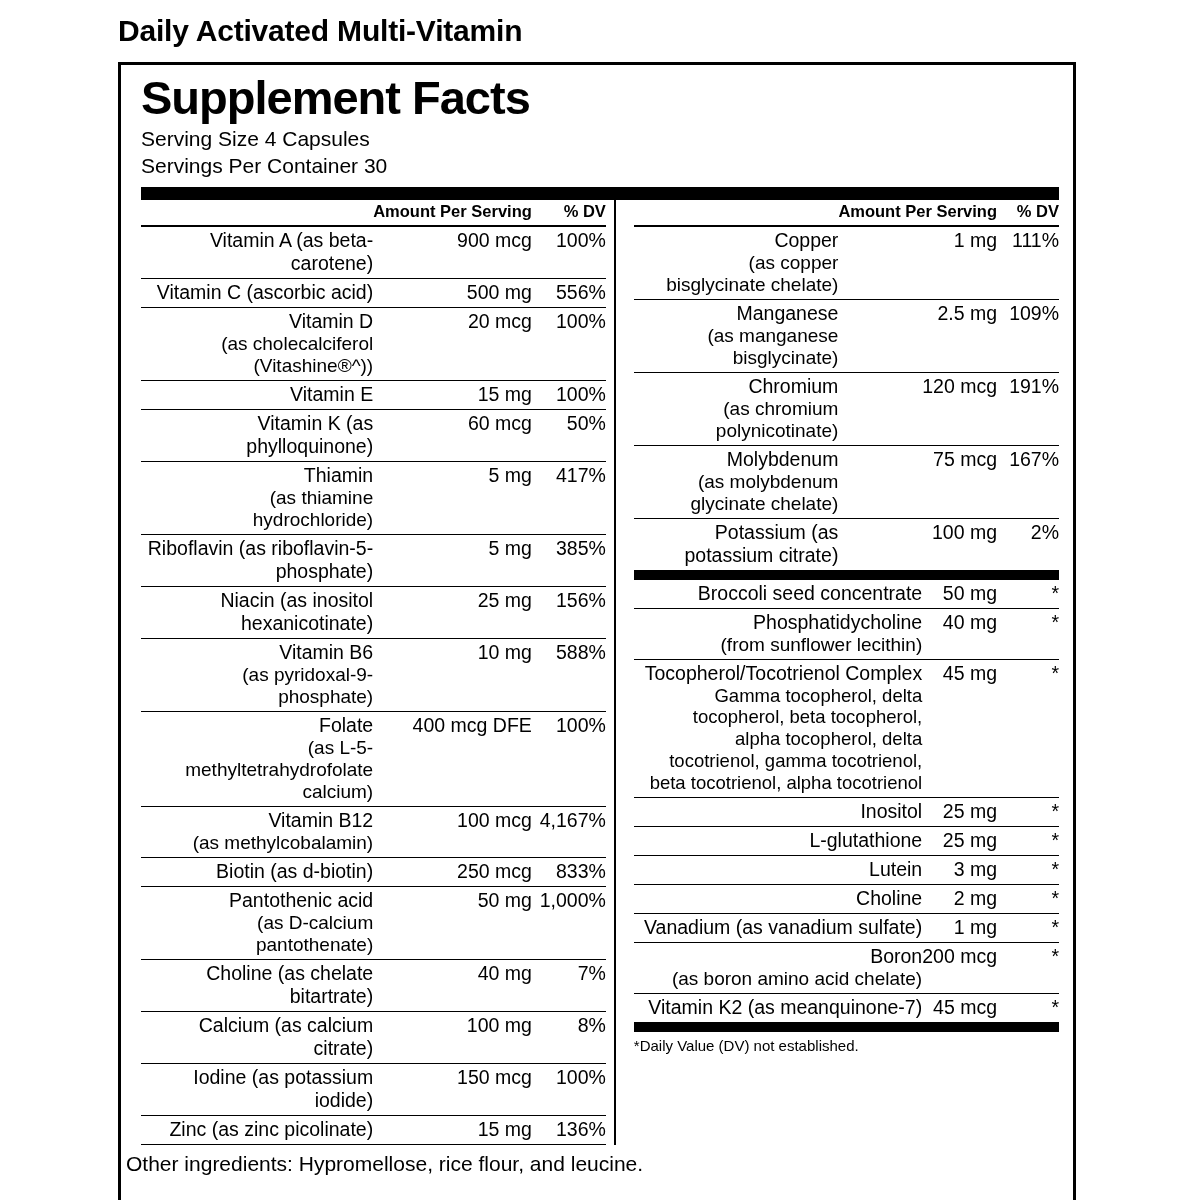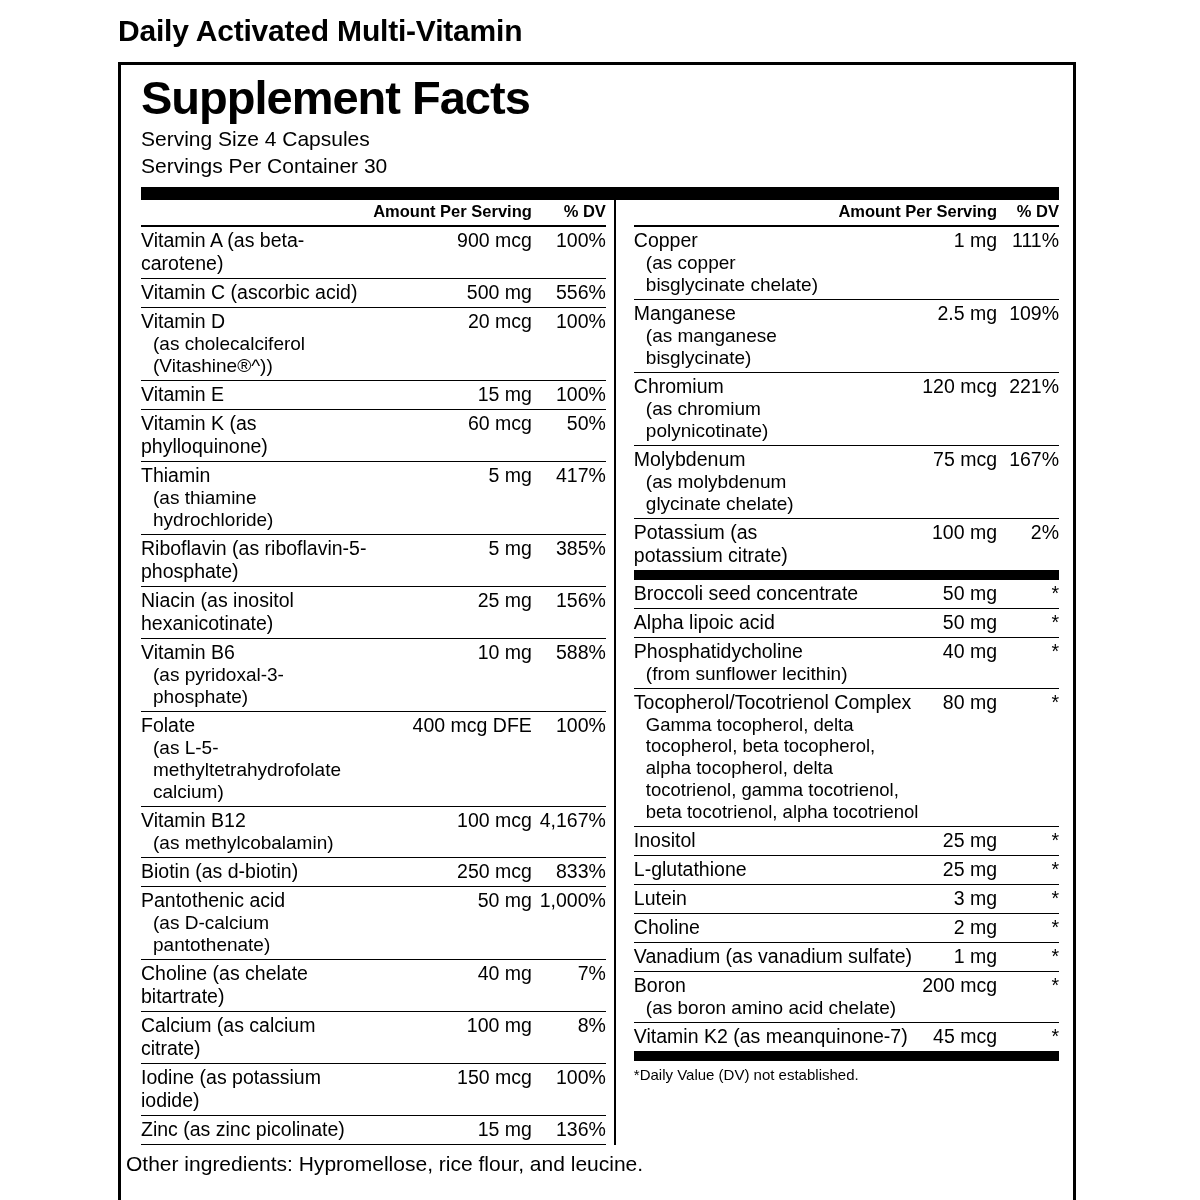--- a/index.html
+++ b/index.html
@@ -88,21 +88,21 @@
     vertical-align: top;
     border-bottom: 1.5px solid #000;
   }
   table.nut tr.hdr td {
     border-bottom: 2.5px solid #000;
     font-size: 16.5px;
     font-weight: bold;
     padding-bottom: 4px;
     padding-top: 2px;
   }
-  td.name { text-align: left; margin-left: 40px; }
+  td.name { text-align: right; margin-left: 40px; }
   td.amt { text-align: right; white-space: nowrap; padding-left: 6px; }
   td.dv  { text-align: right; white-space: nowrap; padding-left: 10px; width: 74px; }
   .col-right td.dv { width: 62px; }
   .sub {
     display: block;
     padding-left: 12px;
     font-size: 19px;
   }
   .subwrap {
     display: block;
@@ -180,21 +180,21 @@
                 <td class="name">Riboflavin (as riboflavin-5-phosphate)</td>
                 <td class="amt">5 mg</td>
                 <td class="dv">385%</td>
               </tr>
               <tr>
                 <td class="name">Niacin (as inositol hexanicotinate)</td>
                 <td class="amt">25 mg</td>
                 <td class="dv">156%</td>
               </tr>
               <tr>
-                <td class="name">Vitamin B6<span class="sub">(as pyridoxal-3-phosphate)</span></td>
+                <td class="name">Vitamin B6<span class="sub">(as pyridoxal-9-phosphate)</span></td>
                 <td class="amt">10 mg</td>
                 <td class="dv">588%</td>
               </tr>
               <tr>
                 <td class="name">Folate<span class="sub">(as L-5-methyltetrahydrofolate calcium)</span></td>
                 <td class="amt">400 mcg DFE</td>
                 <td class="dv">100%</td>
               </tr>
               <tr>
                 <td class="name">Vitamin B12<span class="sub">(as methylcobalamin)</span></td>
@@ -251,21 +251,21 @@
                 <td class="dv">111%</td>
               </tr>
               <tr>
                 <td class="name">Manganese<span class="sub">(as manganese bisglycinate)</span></td>
                 <td class="amt">2.5 mg</td>
                 <td class="dv">109%</td>
               </tr>
               <tr>
                 <td class="name">Chromium<span class="sub">(as chromium polynicotinate)</span></td>
                 <td class="amt">120 mcg</td>
-                <td class="dv">221%</td>
+                <td class="dv">191%</td>
               </tr>
               <tr>
                 <td class="name">Molybdenum<span class="sub">(as molybdenum glycinate chelate)</span></td>
                 <td class="amt">75 mcg</td>
                 <td class="dv">167%</td>
               </tr>
               <tr class="last">
                 <td class="name" style="border-bottom: none;">Potassium (as potassium citrate)</td>
                 <td class="amt" style="border-bottom: none;">100 mg</td>
                 <td class="dv" style="border-bottom: none;">2%</td>
@@ -274,32 +274,27 @@
         </table>
         <div class="bar-mid"></div>
         <table class="nut">
           <tbody id="right-bottom-rows">
               <tr>
                 <td class="name">Broccoli seed concentrate</td>
                 <td class="amt">50 mg</td>
                 <td class="dv dv-star">*</td>
               </tr>
               <tr>
-                <td class="name">Alpha lipoic acid</td>
-                <td class="amt">50 mg</td>
-                <td class="dv dv-star">*</td>
-              </tr>
-              <tr>
                 <td class="name">Phosphatidycholine<span class="sub">(from sunflower lecithin)</span></td>
                 <td class="amt">40 mg</td>
                 <td class="dv dv-star">*</td>
               </tr>
               <tr>
                 <td class="name">Tocopherol/Tocotrienol Complex<span class="subwrap">Gamma tocopherol, delta tocopherol, beta tocopherol, alpha tocopherol, delta tocotrienol, gamma tocotrienol, beta tocotrienol, alpha tocotrienol</span></td>
-                <td class="amt">80 mg</td>
+                <td class="amt">45 mg</td>
                 <td class="dv dv-star">*</td>
               </tr>
               <tr>
                 <td class="name">Inositol</td>
                 <td class="amt">25 mg</td>
                 <td class="dv dv-star">*</td>
               </tr>
               <tr>
                 <td class="name">L-glutathione</td>
                 <td class="amt">25 mg</td>

